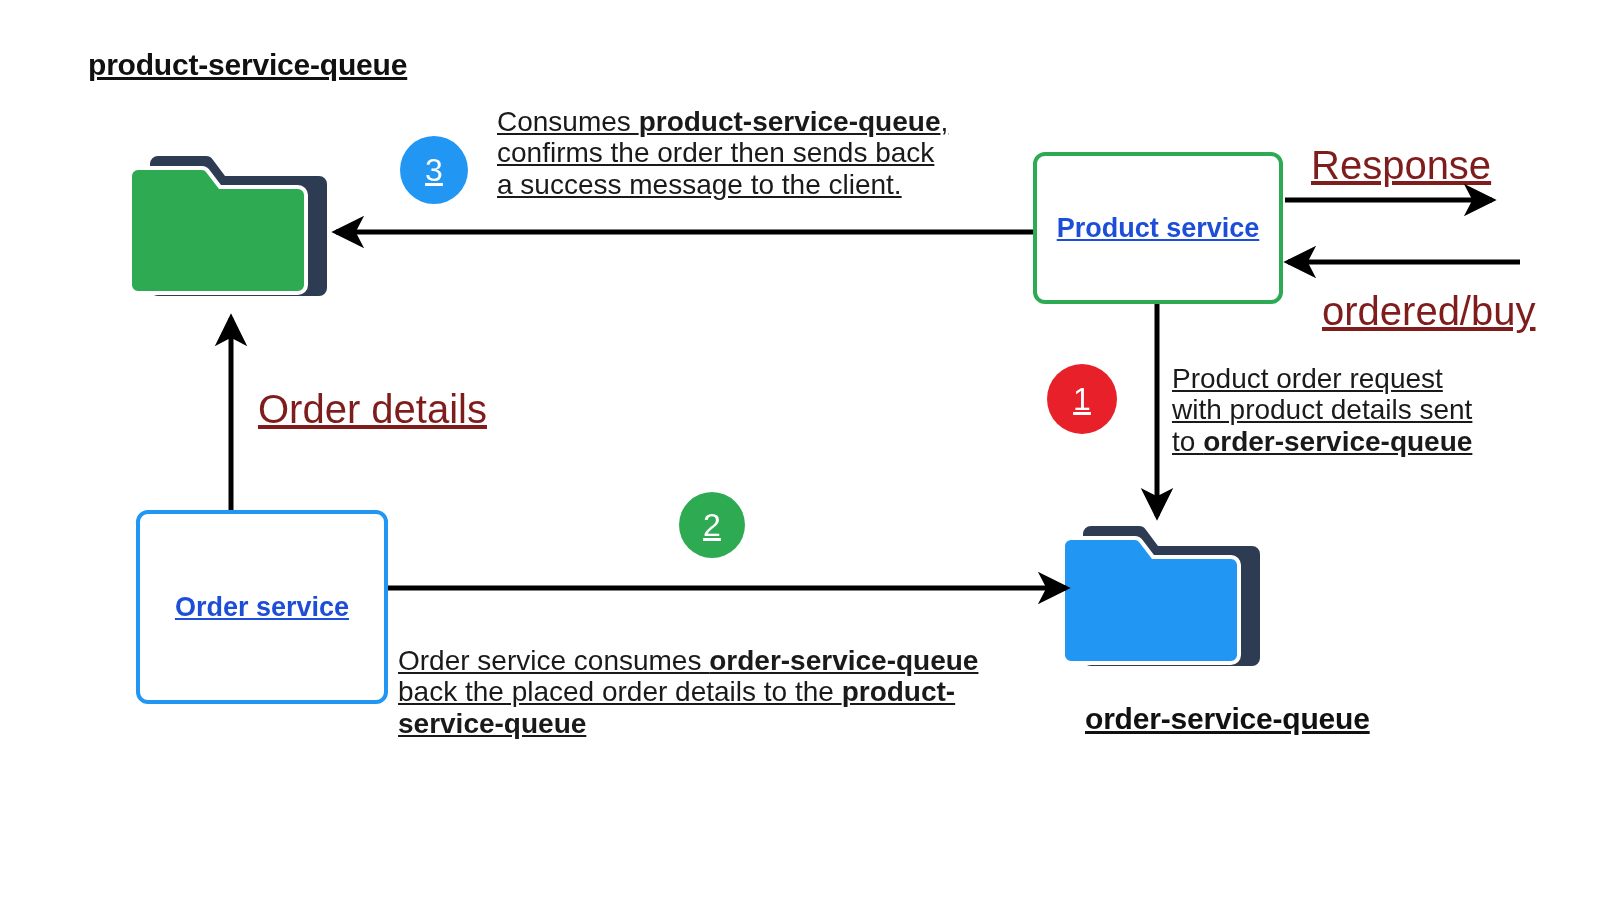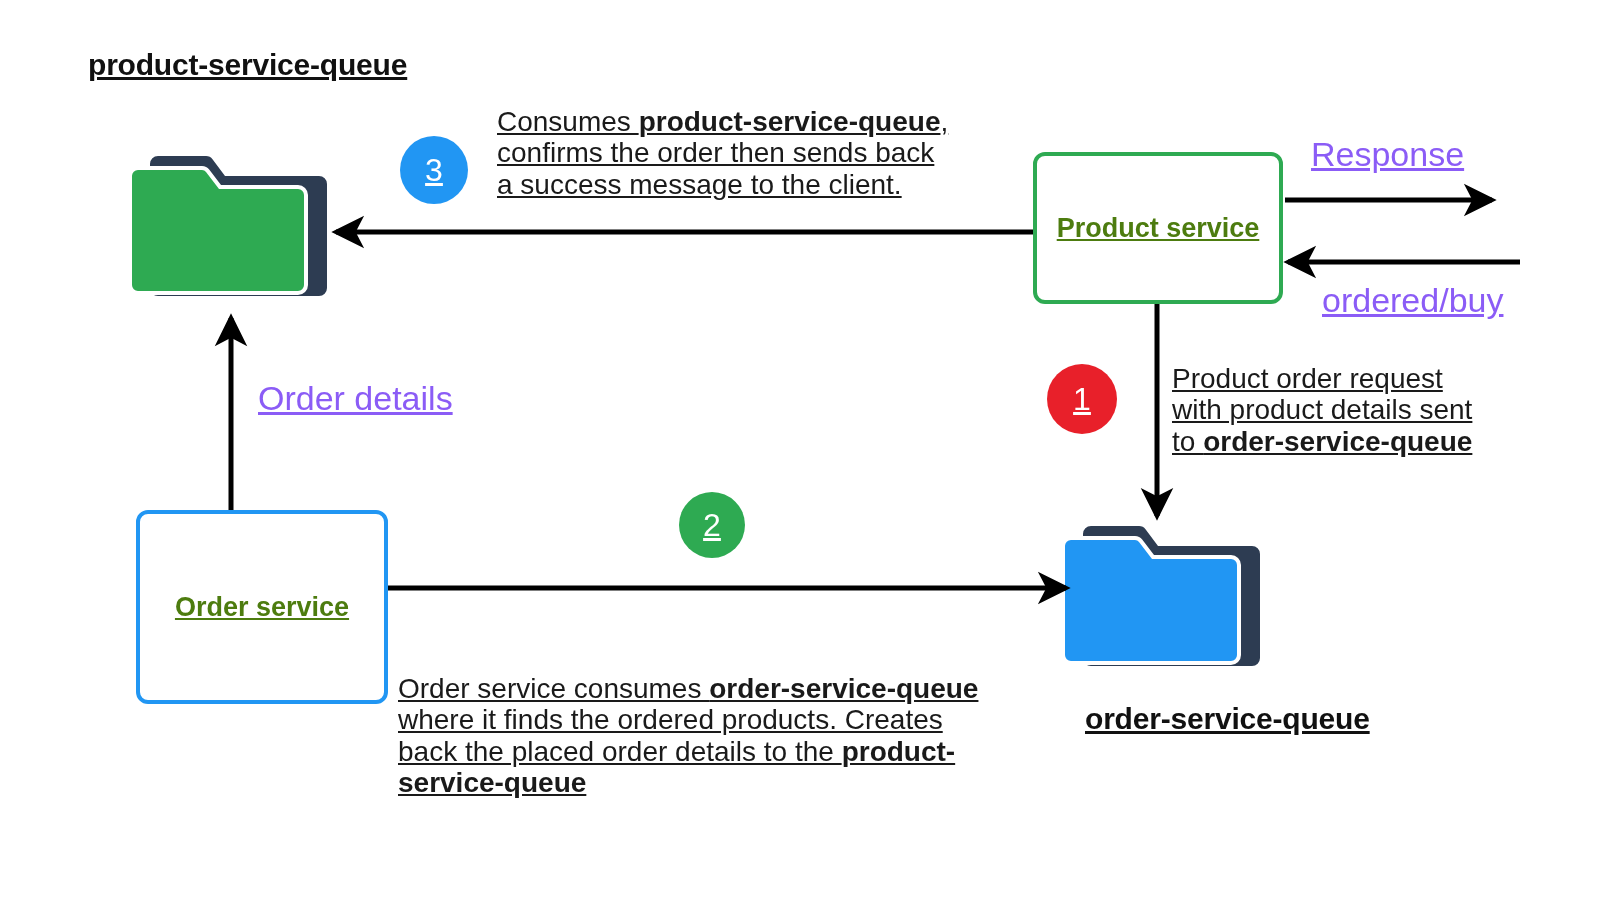--- a/index.html
+++ b/index.html
@@ -26,36 +26,37 @@
   
   .queue-title {
     font-size: 30px;
     font-weight: bold;
     color: #111111;
     letter-spacing: -0.2px;
     white-space: nowrap;
   }
 
   .plain-label {
-    font-size: 34px;
+    font-size: 40px;
     font-weight: normal;
-    color: #8b5cf6;
+    color: #7f1d1d;
     white-space: nowrap;
+    margin-top: 8px;
   }
 
   
   .service-box {
     display: flex;
     align-items: center;
     justify-content: center;
     background: #ffffff;
     border-radius: 12px;
     font-size: 27px;
     font-weight: bold;
-    color: #4d7c0f;
+    color: #1d4ed8;
   }
   .service-box.green { border: 4px solid #2eaa52; }
   .service-box.blue  { border: 4px solid #2196f3; }
 
   
   .badge {
     display: flex;
     align-items: center;
     justify-content: center;
     border-radius: 50%;
@@ -157,20 +158,19 @@
   </div>
   <div class="abs annotation" style="left:1172px; top:363px; width:400px;">
       <div><span>Product order request</span></div>
       <div><span>with product details sent</span></div>
       <div><span>to </span><b>order-service-queue</b></div>
     </div>
 
   <div class="abs badge green" style="left:679px; top:492px; width:66px; height:66px;">
     <span>2</span>
   </div>
-  <div class="abs annotation" style="left:398px; top:645px; width:670px;margin-top:28px;">
+  <div class="abs annotation" style="left:398px; top:645px; width:670px;">
       <div><span>Order service consumes </span><b>order-service-queue</b></div>
-      <div><span>where it finds the ordered products. Creates</span></div>
       <div><span>back the placed order details to the </span><b>product-</b></div>
       <div><b>service-queue</b></div>
     </div>
 
 </div>
 
 </body></html>

